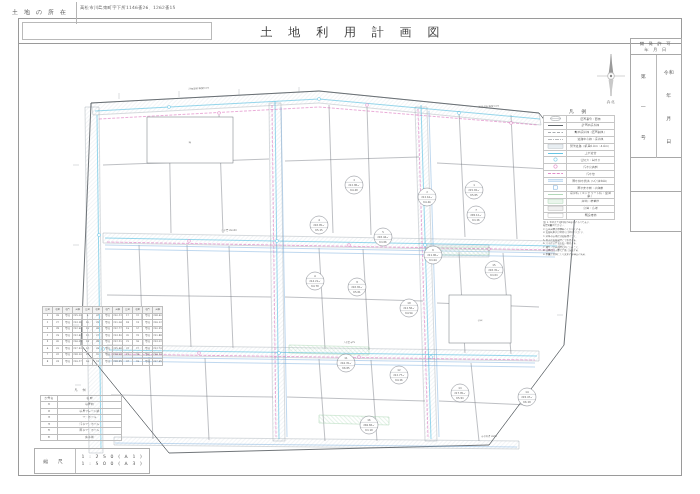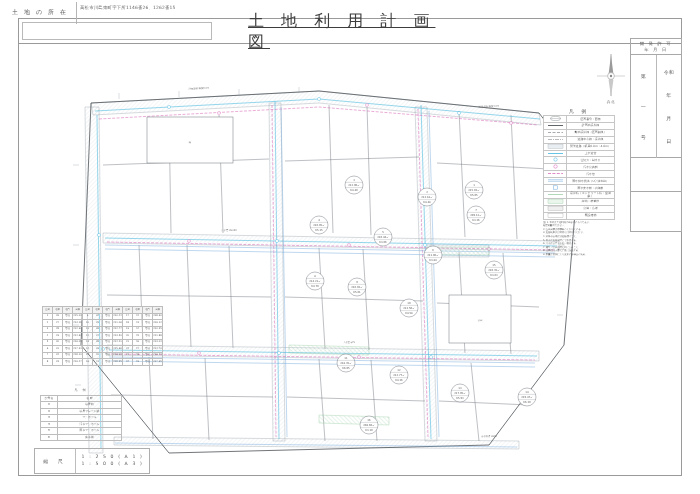--- a/index.html
+++ b/index.html
@@ -17,21 +17,21 @@
   .loc-label{position:absolute;left:6px;top:4px;width:68px;height:17px;
              display:flex;align-items:center;justify-content:center;
              font-size:6px;letter-spacing:2px;color:#555;}
   .loc-sep{position:absolute;left:76px;top:2px;width:1px;height:22px;background:#b5b5b5;}
   .loc-val{position:absolute;left:80px;top:5px;font-size:4.4px;color:#666;
            letter-spacing:.2px;white-space:nowrap;}
   .loc-box{position:absolute;left:22px;top:22px;width:190px;height:18px;
            border:1px solid #b9b9b9;box-sizing:border-box;}
   .maintitle{position:absolute;left:248px;top:22px;width:210px;height:20px;
              display:flex;align-items:center;justify-content:center;
-             font-size:16px;letter-spacing:6px;color:#3d3d3d;text-decoration:underline;}
+             font-size:12px;letter-spacing:6px;color:#3d3d3d;}
 
   
   .permit{position:absolute;left:630px;top:38px;width:52px;height:120px;
           border:1px solid #a8a8a8;box-sizing:border-box;}
   .permit-hd{position:absolute;left:0;top:0;width:100%;height:16px;
              border-bottom:1px solid #a8a8a8;box-sizing:border-box;
              display:flex;flex-direction:column;align-items:center;justify-content:center;}
   .permit-hd span{font-size:4.3px;letter-spacing:1.6px;color:#555;line-height:1.35;}
   .permit-body{position:absolute;left:0;top:16px;width:100%;height:103px;display:flex;}
   .permit-col{flex:1;display:flex;flex-direction:column;align-items:center;

